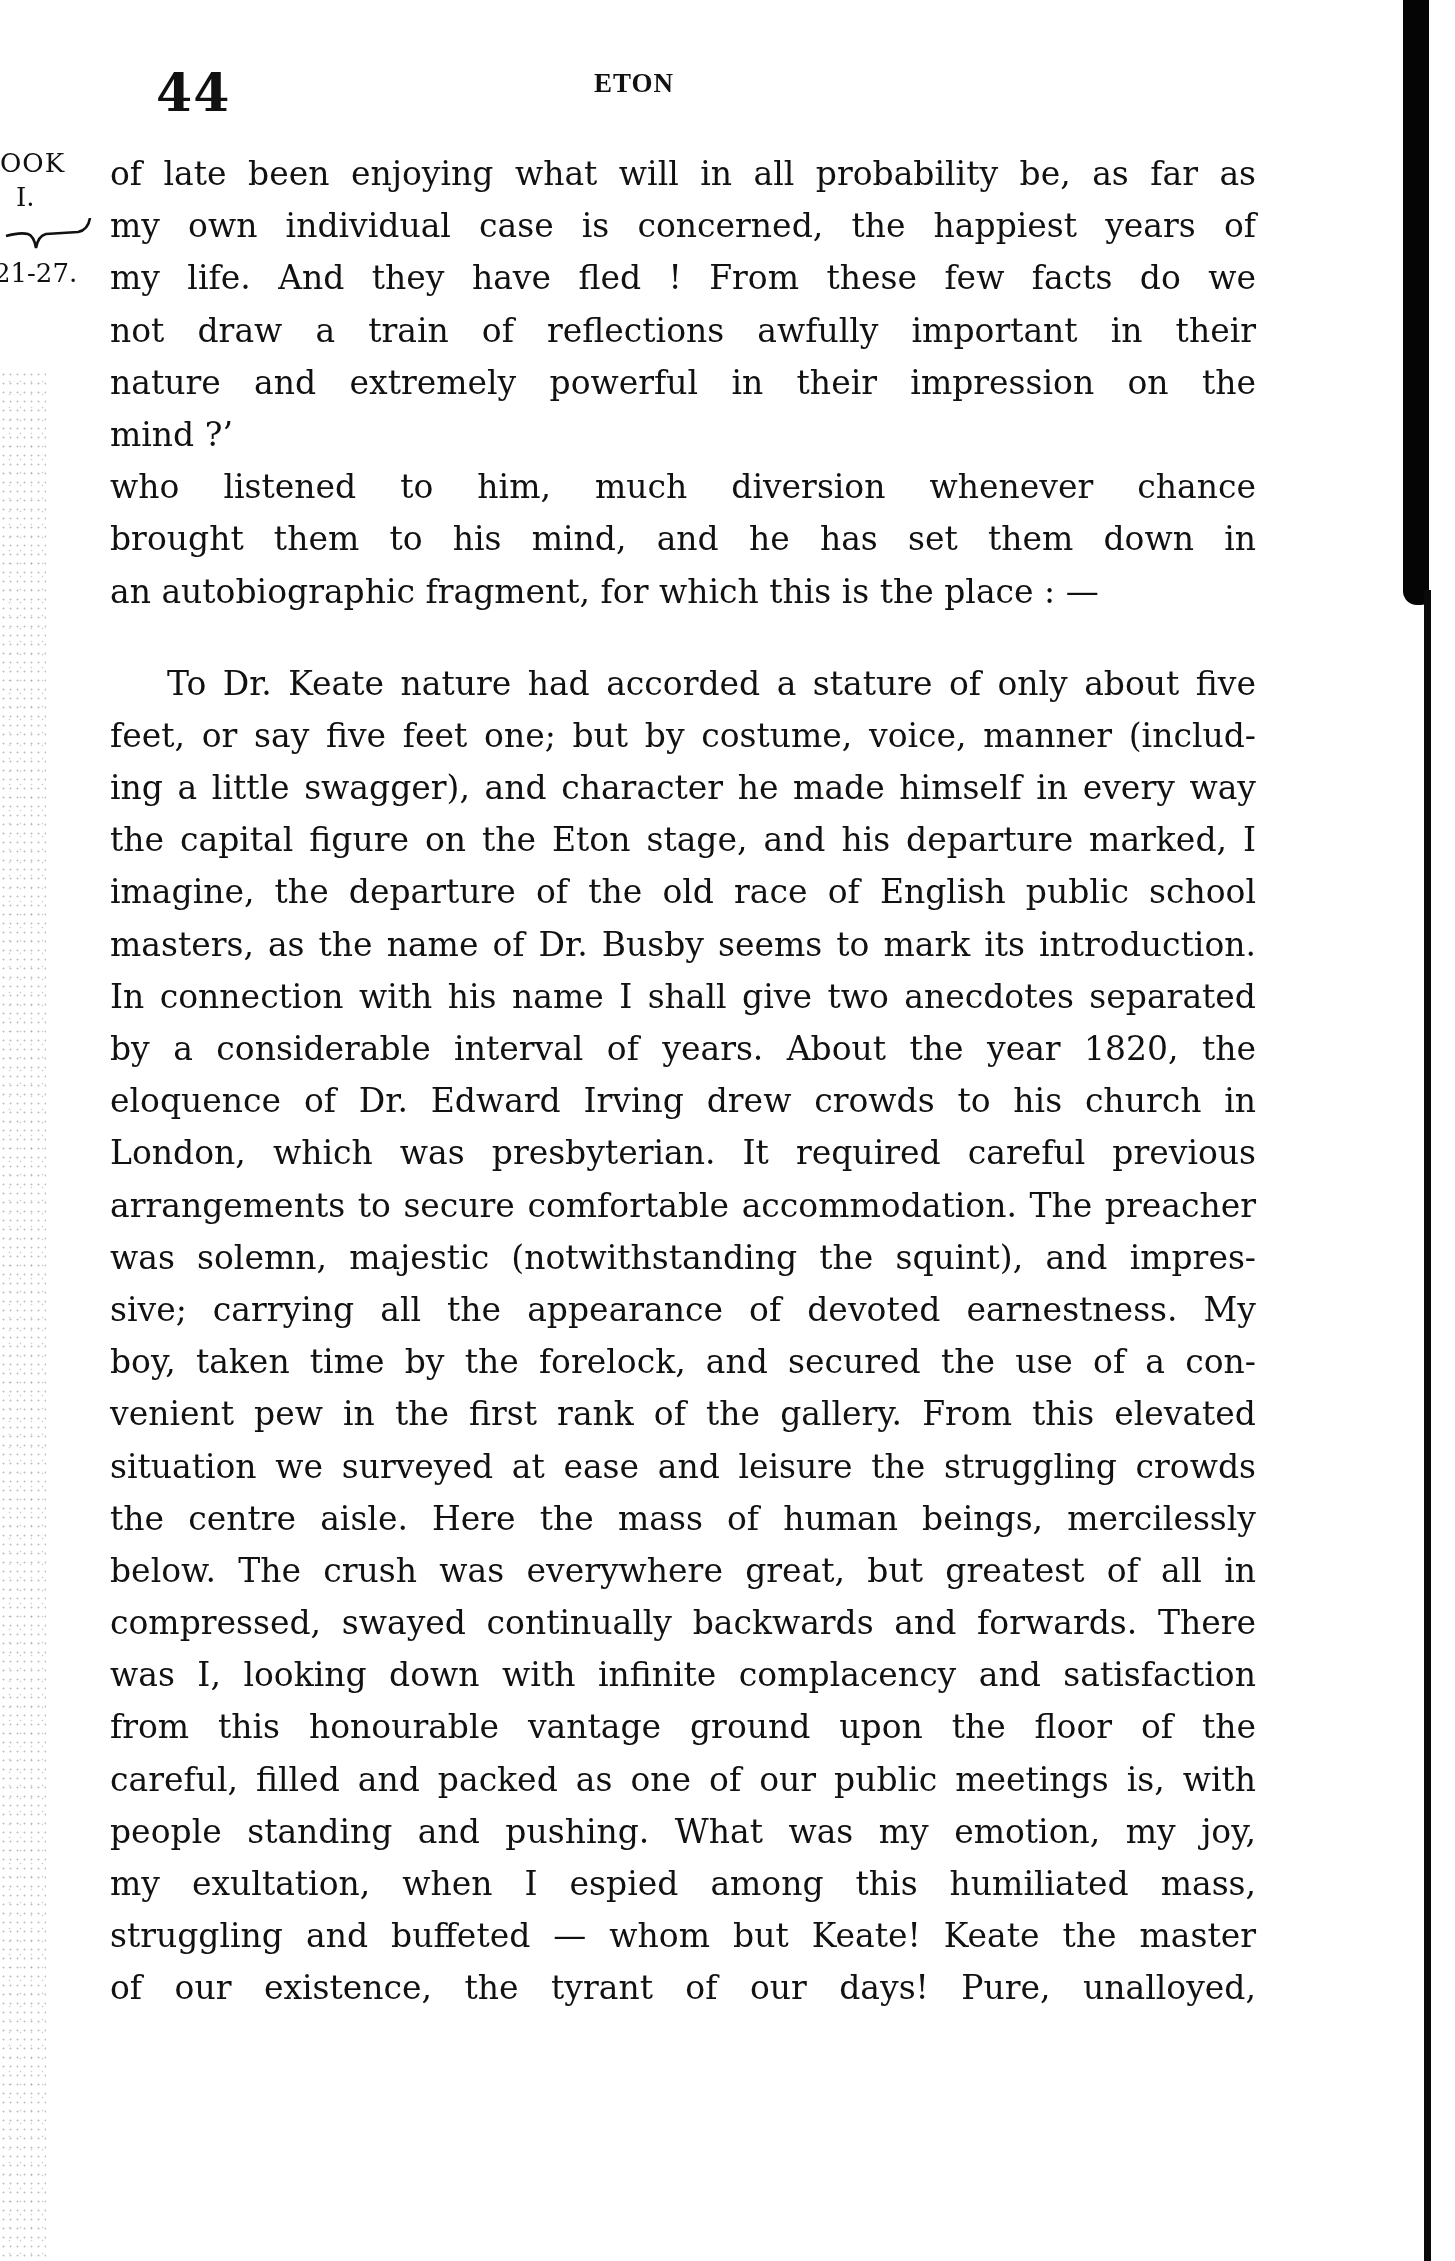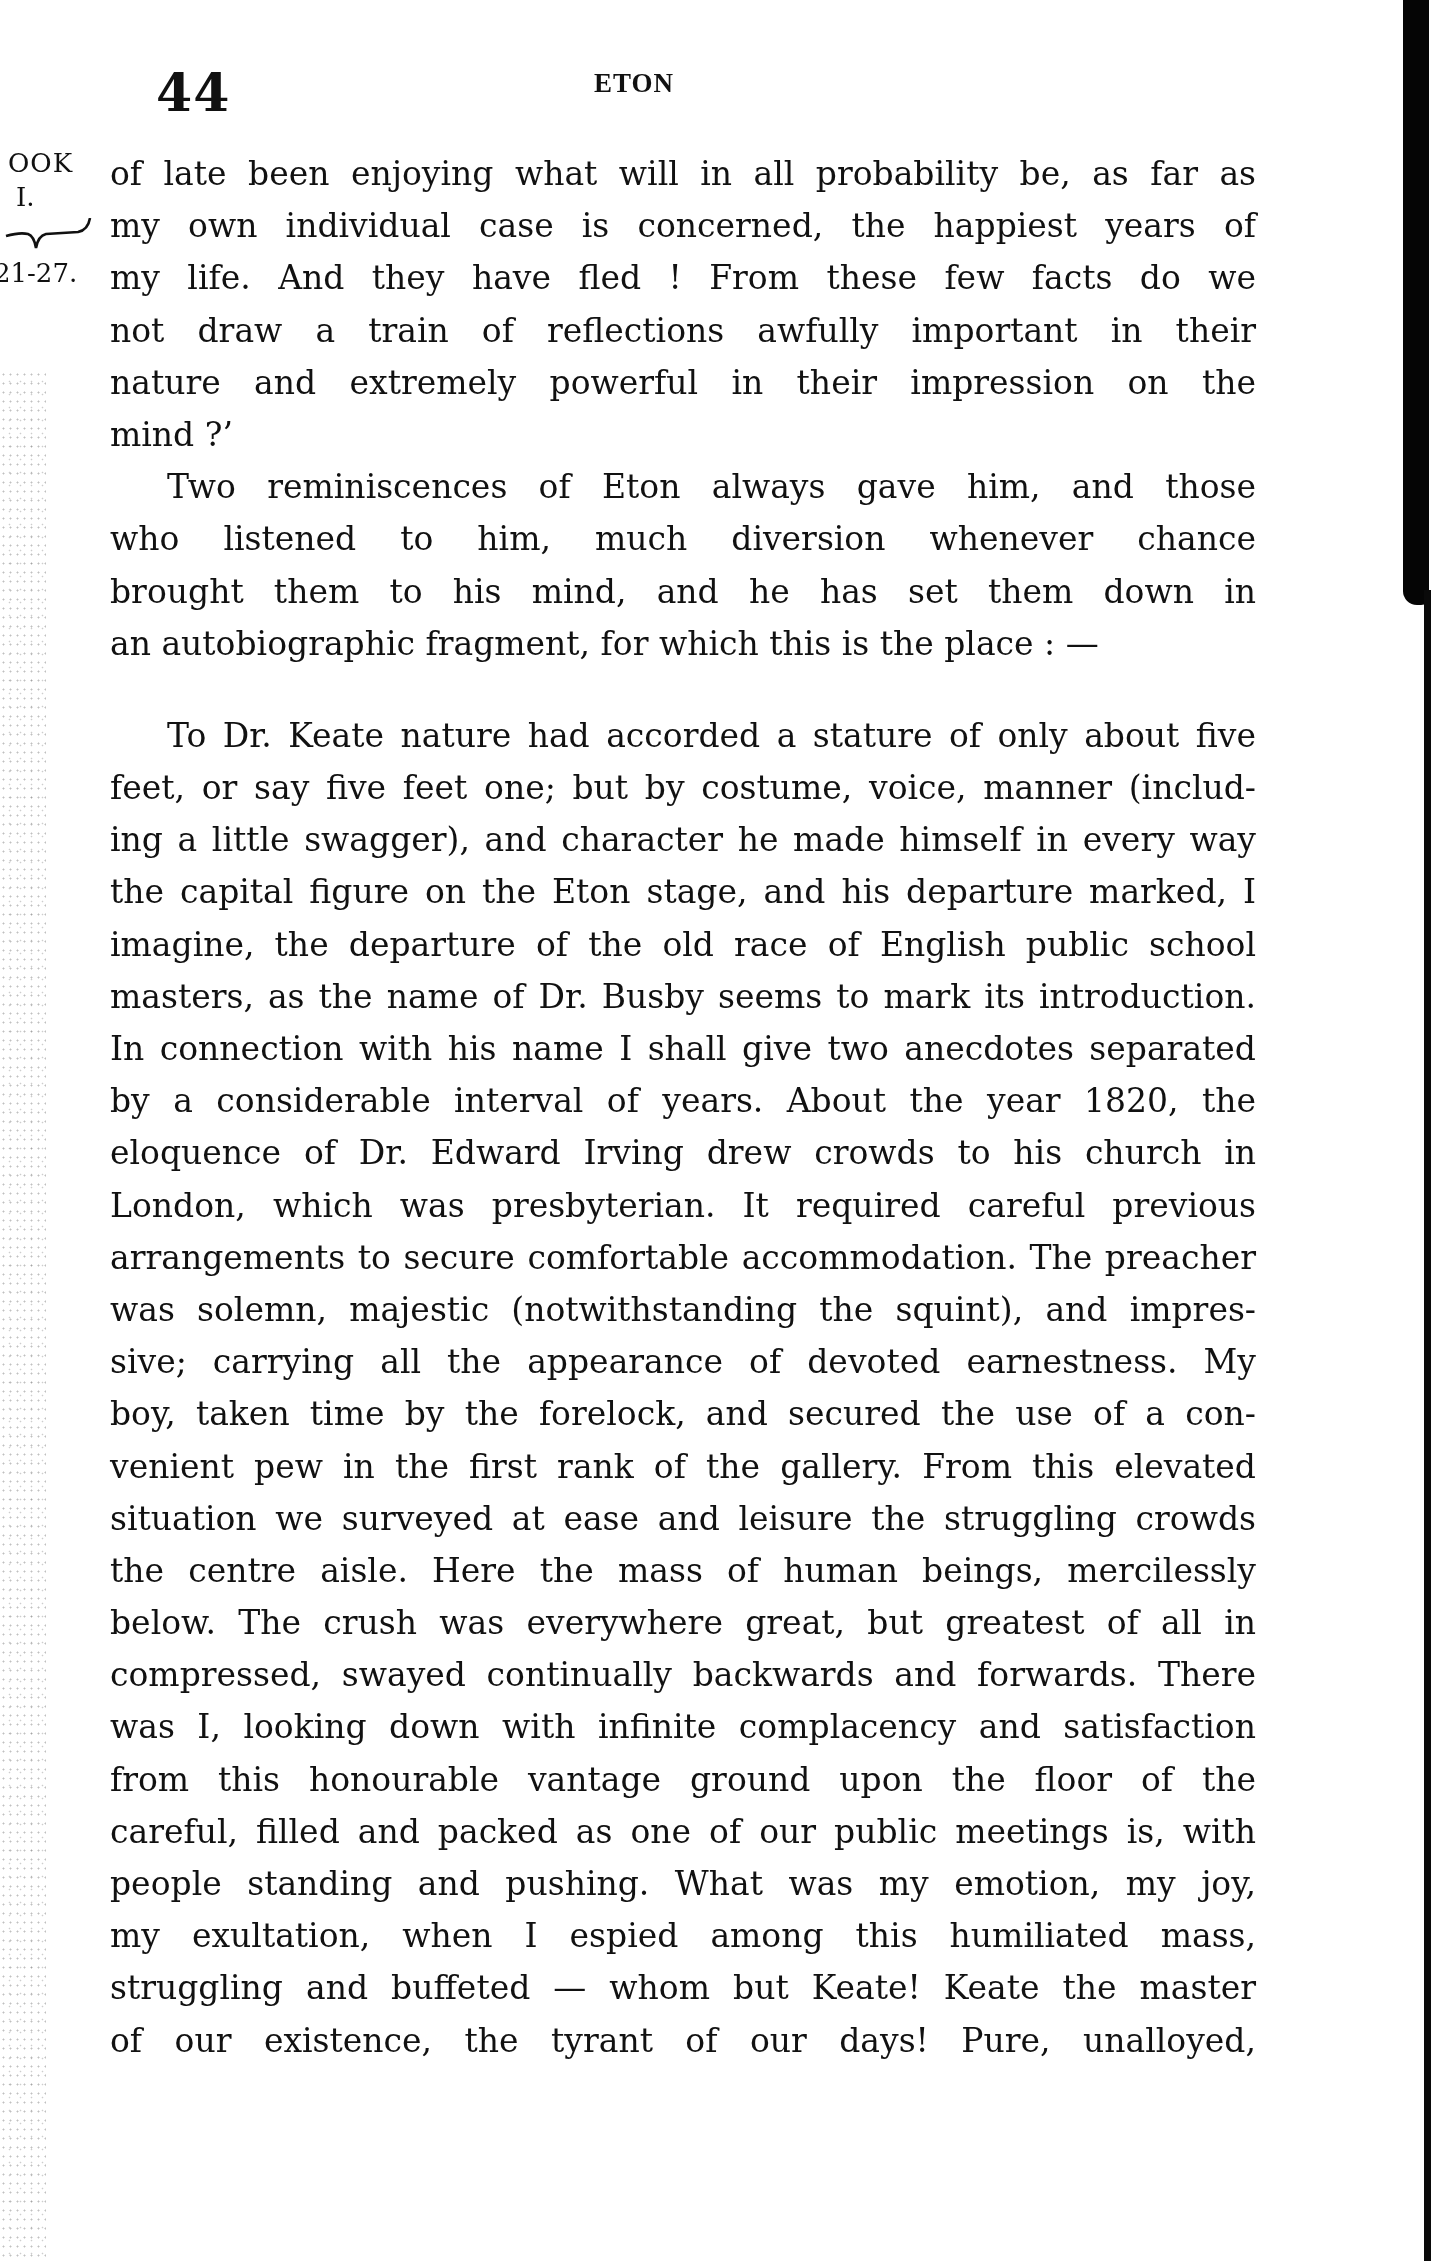--- a/index.html
+++ b/index.html
@@ -12,21 +12,21 @@
       font-size: 52px; font-weight: bold; letter-spacing: 1px;
     }
     .running-head {
       position: absolute; left: 594px; width: 180px; top: 68px;
       font-size: 27px; font-weight: bold; letter-spacing: 1px; font-family: Liberation Serif, serif;
     }
     .margin-note {
       position: absolute; left: 0; top: 148px; width: 100px;
       font-size: 26px; line-height: 30px;
     }
-    .margin-note .mn-book { position: absolute; left: 8px; top: 0; letter-spacing: 1px; }
+    .margin-note .mn-book { position: absolute; left: 0; top: 0; letter-spacing: 1px; }
     .margin-note .mn-vol  { position: absolute; left: 16px; top: 34px; }
     .margin-note .mn-brace { position: absolute; left: 2px; top: 70px; width: 90px; height: 40px; }
     .margin-note .mn-pages { position: absolute; left: -6px; top: 110px; letter-spacing: 0px; }
 
     .body-text {
       position: absolute; left: 110px; width: 1146px; top: 148px;
       font-size: 33px; line-height: 52.2px;
     }
     .line {
       display: block; height: 52.2px; white-space: nowrap;
@@ -72,21 +72,20 @@
   <div class="body-text">
     <div id="p0">
         <span class="line">of late been enjoying what will in all probability be, as far as</span>
         <span class="line">my own individual case is concerned, the happiest years of</span>
         <span class="line">my life.  And they have fled !  From these few facts do we</span>
         <span class="line">not draw a train of reflections awfully important in their</span>
         <span class="line">nature and extremely powerful in their impression on the</span>
         <span class="line last">mind ?’</span>
       </div>
     <div id="p1">
-        <span class="line indent">Two reminiscences of Eton always gave him, and those</span>
         <span class="line">who listened to him, much diversion whenever chance</span>
         <span class="line">brought them to his mind, and he has set them down in</span>
         <span class="line last">an autobiographic fragment, for which this is the place : —</span>
       </div>
     <div class="gap"></div>
     <div id="p2">
         <span class="line indent">To Dr. Keate nature had accorded a stature of only about five</span>
         <span class="line">feet, or say five feet one; but by costume, voice, manner (includ-</span>
         <span class="line">ing a little swagger), and character he made himself in every way</span>
         <span class="line">the capital figure on the Eton stage, and his departure marked, I</span>

